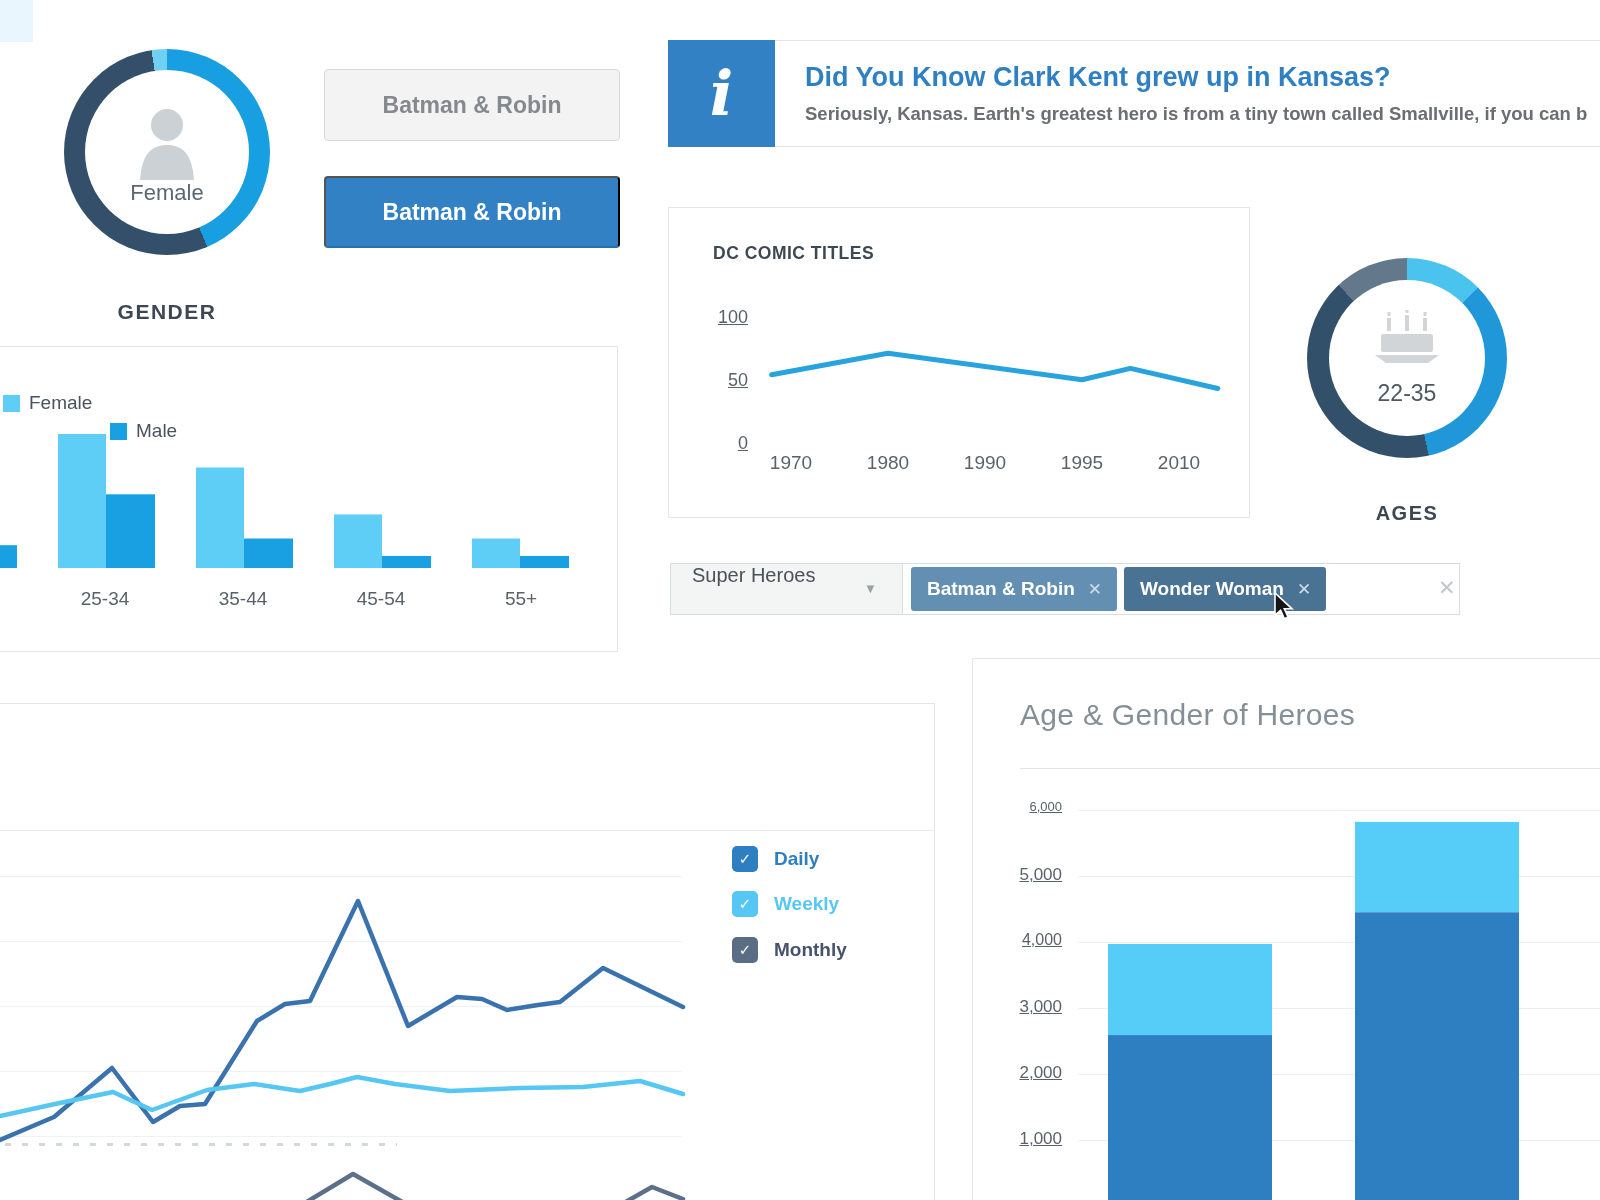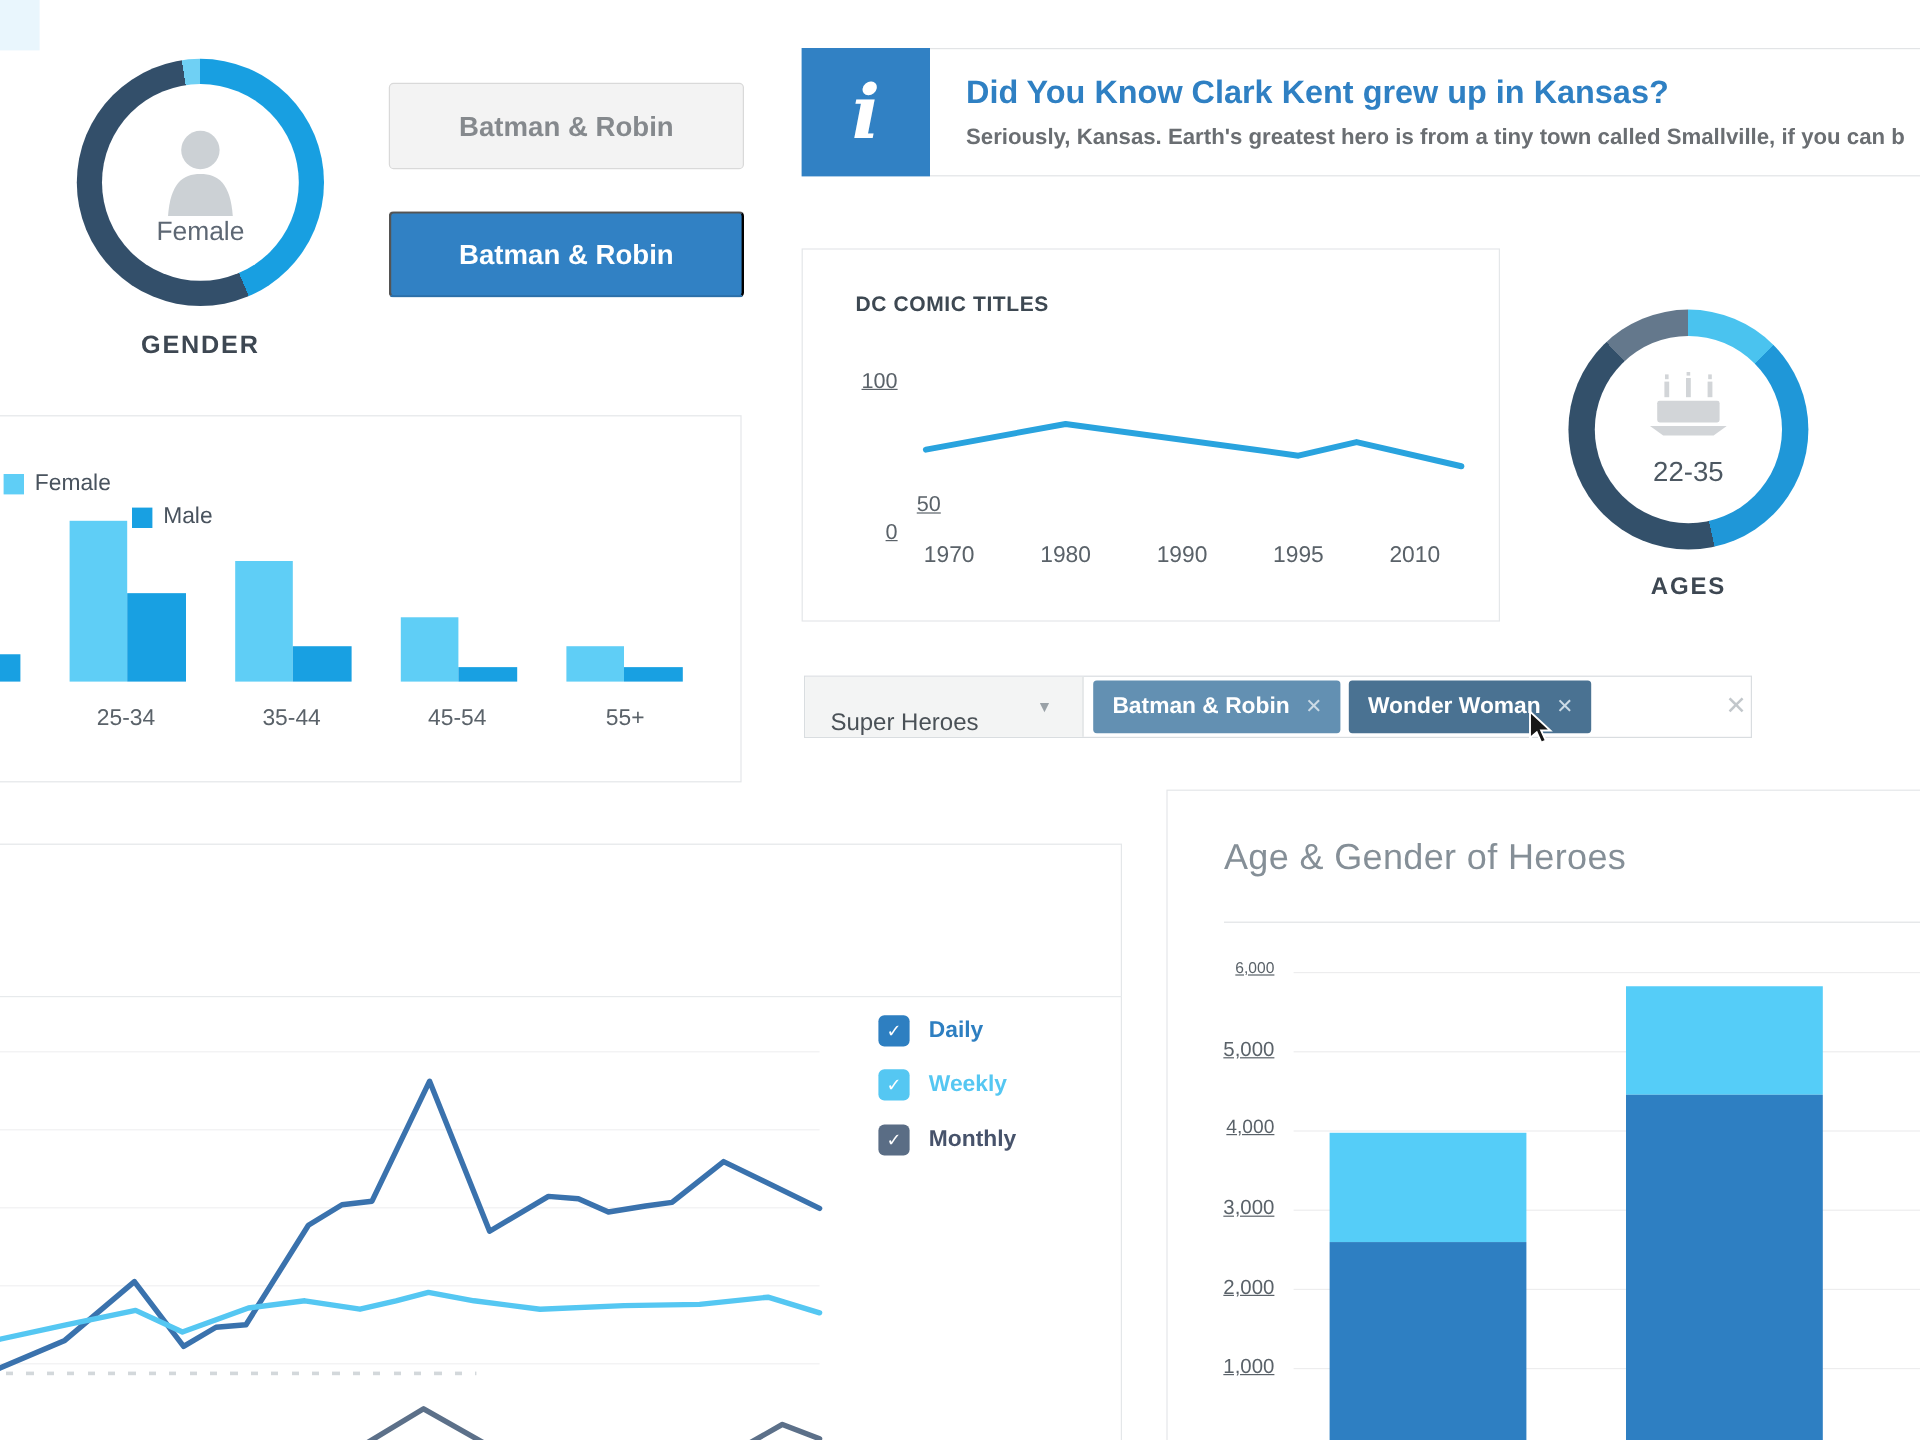--- a/index.html
+++ b/index.html
@@ -2,21 +2,21 @@
 <html><head>
 <meta charset="utf-8">
 <style>
   html,body{margin:0;padding:0;background:#fff;}
   #screen{position:relative;width:1600px;height:1200px;overflow:hidden;background:#fff;
           font-family:"Liberation Sans","DejaVu Sans",sans-serif;}
   .abs{position:absolute;}
   .card{position:absolute;background:#fff;border:1px solid #e4e7e9;box-sizing:border-box;}
   .donut{position:absolute;border-radius:50%;}
   .donut .hole{position:absolute;background:#fff;border-radius:50%;}
-  .donut-caption{position:absolute;text-align:center;font-weight:700;color:#3d4752;letter-spacing:1.5px;font-size:21px;}
+  .donut-caption{position:absolute;text-align:center;font-weight:700;color:#3d4752;letter-spacing:1.5px;font-size:21px;margin-top:24px;}
   .donut-center-label{position:absolute;text-align:center;color:#5d6773;font-size:22px;}
   .btn{position:absolute;width:296px;height:72px;border-radius:4px;display:flex;align-items:center;justify-content:center;
        font-size:23px;font-weight:700;box-sizing:border-box;cursor:pointer;}
   .btn-ghost{background:#f3f3f3;border:1px solid #d9d9d9;color:#85898d;}
   .btn-primary{background:#3181c4;color:#fff;border-bottom:2px solid #2b6fa8;}
   .banner-icon{position:absolute;left:668px;top:40px;width:107px;height:107px;background:#3181c4;color:#fff;
                display:flex;align-items:center;justify-content:center;
                font-family:"DejaVu Serif","Liberation Serif",serif;font-style:italic;font-weight:700;font-size:62px;}
   .banner-strip{position:absolute;left:775px;top:40px;width:825px;height:107px;background:#fff;
                 border-top:1px solid #e2e4e6;border-bottom:1px solid #e2e4e6;box-sizing:border-box;}
@@ -28,21 +28,21 @@
   .tick-c{text-align:center;}
   .gridline{position:absolute;height:1px;background:#ededee;}
   .divider{position:absolute;height:1px;background:#e7eaec;}
   .dashrow{position:absolute;height:3px;background:repeating-linear-gradient(90deg,#d3d8db 0 6px,transparent 6px 17px);}
   .legend-row{position:absolute;display:flex;align-items:center;height:20px;}
   .legend-swatch{width:17px;height:17px;margin-right:9px;flex:none;}
   .legend-label{font-size:19px;color:#49535e;}
   .filter-bar{position:absolute;left:670px;top:563px;width:790px;height:52px;background:#fff;
               border:1px solid #d9dde0;box-sizing:border-box;}
   .filter-select{position:absolute;left:671px;top:564px;width:232px;height:50px;background:#f3f4f4;
-                 border-right:1px solid #dcdfe2;box-sizing:border-box;display:flex;align-items:flex-end;cursor:pointer;}
+                 border-right:1px solid #dcdfe2;box-sizing:border-box;display:flex;align-items:flex-start;cursor:pointer;}
   .filter-select-label{margin-left:21px;font-size:20px;color:#4a5157;}
   .filter-caret{position:absolute;left:864px;top:581px;font-size:13px;color:#99a1a7;}
   .tag{position:absolute;top:567px;height:44px;border-radius:3px;display:flex;align-items:center;
        padding:0 15px 0 16px;color:#fff;font-size:19px;font-weight:600;cursor:pointer;box-sizing:border-box;}
   .tag .x{margin-left:13px;font-size:17px;color:#ccdbe6;font-weight:400;}
   .clear-x{position:absolute;left:1438px;top:576px;font-size:21px;color:#c2c7cb;cursor:pointer;}
   .chk-row{position:absolute;display:flex;align-items:center;}
   .chk{width:26px;height:26px;border-radius:5px;display:flex;align-items:center;justify-content:center;
        color:#fff;font-size:15px;font-weight:700;margin-right:16px;flex:none;cursor:pointer;}
   .chk-label{font-size:19px;font-weight:600;}
@@ -79,21 +79,21 @@
 <div class="banner-icon">i</div>
 <div class="banner-title">Did You Know Clark Kent grew up in Kansas?</div>
 <div class="banner-sub">Seriously, Kansas. Earth's greatest hero is from a tiny town called Smallville, if you can b</div>
 
 <div class="card-label" style="left:713px;top:243px;">DC COMIC TITLES</div>
 <svg class="chart" id="dc-svg" style="left:668px;top:207px;" width="582" height="311" viewBox="668 207 582 311">
       <polyline points="771.6,374.7 888,353.28 1082,379.74 1130.5,368.4 1217.8,388.56" fill="none" stroke="#29a3de" stroke-width="5" stroke-linejoin="round" stroke-linecap="round"></polyline>
     </svg>
 <div id="dc-ticks">
       <div class="tick tick-r" style="left: 668px; top: 307px; width: 80px; height: 22px;">100</div>
-      <div class="tick tick-r" style="left: 704px; top: 370px; width: 80px; height: 22px; margin-top: 40px;">50</div>
+      <div class="tick tick-r" style="left: 668px; top: 370px; width: 80px; height: 22px;">50</div>
       <div class="tick tick-r" style="left: 668px; top: 433px; width: 80px; height: 22px;">0</div>
       <div class="tick tick-c" style="left: 751px; top: 452px; width: 80px; font-size: 19px;">1970</div>
       <div class="tick tick-c" style="left: 848px; top: 452px; width: 80px; font-size: 19px;">1980</div>
       <div class="tick tick-c" style="left: 945px; top: 452px; width: 80px; font-size: 19px;">1990</div>
       <div class="tick tick-c" style="left: 1042px; top: 452px; width: 80px; font-size: 19px;">1995</div>
       <div class="tick tick-c" style="left: 1139px; top: 452px; width: 80px; font-size: 19px;">2010</div>
     </div>
 
 <div id="bars-legend">
       <div class="legend-row" style="left: 3px; top: 393px;">

